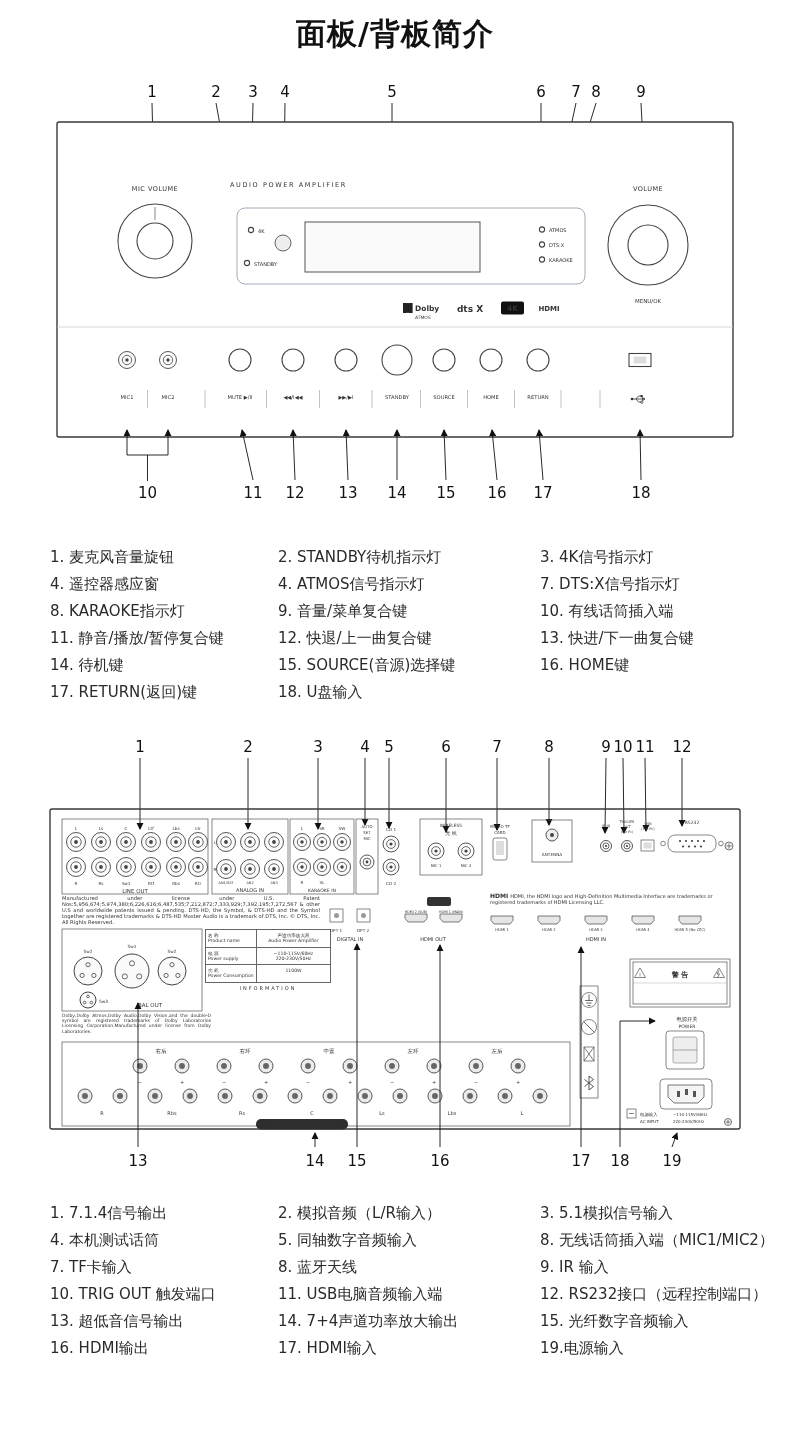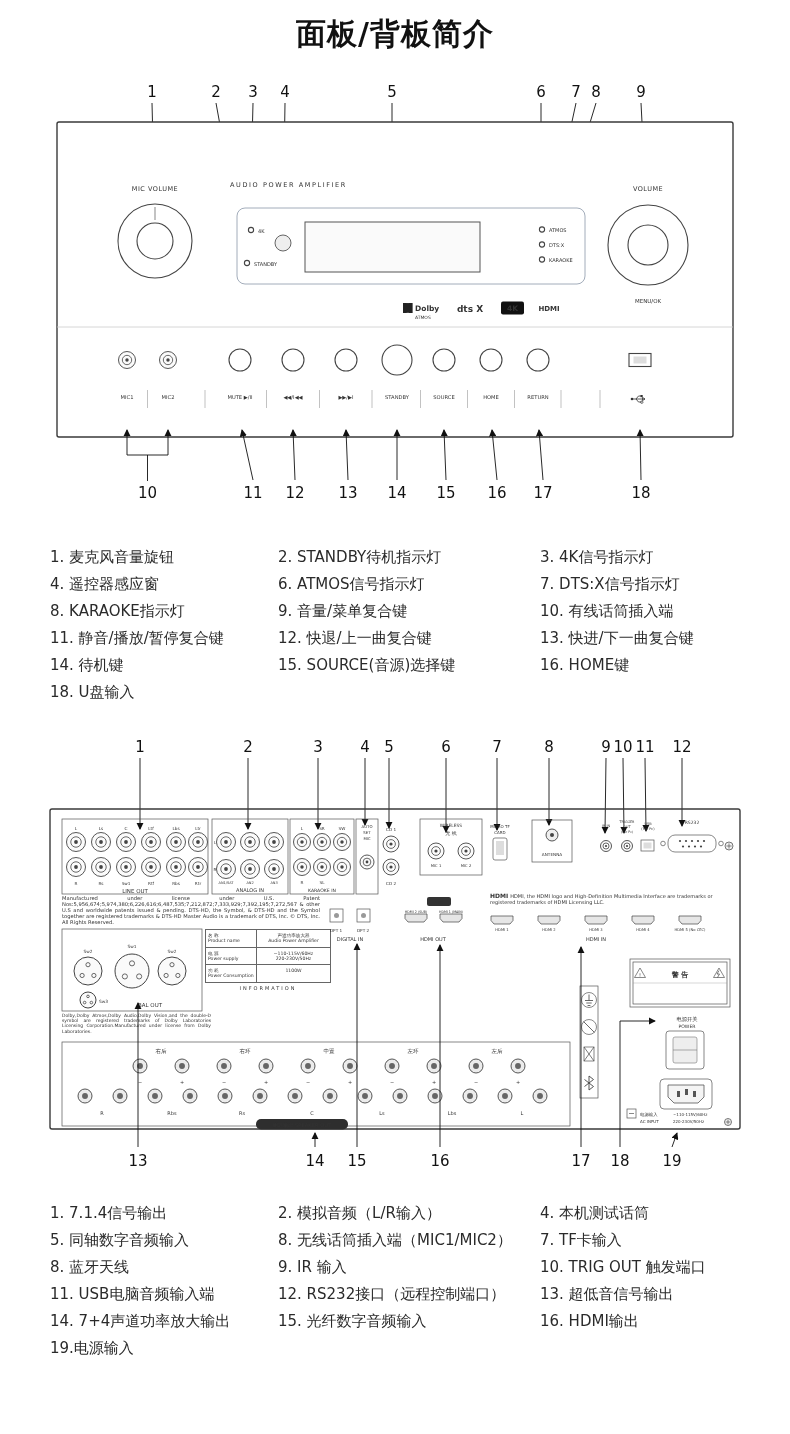--- a/index.html
+++ b/index.html
@@ -189,31 +189,32 @@
       <path d="M641,403 L640,353" marker-end="url(#ahf)"></path>
       <text x="641" y="421">18</text>
     </g>
   </svg>
 
   <div class="legend front">
     <span>1. 麦克风音量旋钮</span>
     <span>2. STANDBY待机指示灯</span>
     <span>3. 4K信号指示灯</span>
     <span>4. 遥控器感应窗</span>
-    <span>6. ATMOS信号指示灯</span>
+    <span>4. ATMOS信号指示灯</span>
     <span>7. DTS:X信号指示灯</span>
     <span>8. KARAOKE指示灯</span>
     <span>9. 音量/菜单复合键</span>
     <span>10. 有线话筒插入端</span>
     <span>11. 静音/播放/暂停复合键</span>
     <span>12. 快退/上一曲复合键</span>
     <span>13. 快进/下一曲复合键</span>
     <span>14. 待机键</span>
     <span>15. SOURCE(音源)选择键</span>
     <span>16. HOME键</span>
+    <span>17. RETURN(返回)键</span>
     <span>18. U盘输入</span>
   </div>
 
   <div class="backwrap">
 
     <div class="ov patent">Manufactured under license under U.S. Patent Nos:5,956,674;5,974,380;6,226,616;6,487,535;7,212,872;7,333,929;7,392,195;7,272,567 &amp; other U.S and worldwide patents issued &amp; pending. DTS-HD, the Symbol, &amp; DTS-HD and the Symbol together are registered trademarks &amp; DTS-HD Master Audio is a trademark of DTS, Inc. © DTS, Inc. All Rights Reserved.</div>
     <div class="ov hdmitm"><b>HDMI</b><span>HDMI, the HDMI logo and High-Definition Multimedia Interface are trademarks or registered trademarks of HDMI Licensing LLC.</span></div>
     <div class="ov dolbytxt">Dolby,Dolby Atmos,Dolby Audio,Dolby Vision,and the double-D symbol are registered trademarks of Dolby Laboratories Licensing Corporation.Manufactured under license from Dolby Laboratories.</div>
     <div class="ov infotbl">
       <div class="row">
@@ -708,29 +709,31 @@
         <text x="620" y="432">18</text>
         <path d="M672,413 L677,399" marker-end="url(#ahb)"></path>
         <text x="672" y="432">19</text>
       </g>
     </svg>
   </div>
 
   <div class="legend back">
     <span>1. 7.1.4信号输出</span>
     <span>2. 模拟音频（L/R输入）</span>
+    <span>3. 5.1模拟信号输入</span>
     <span>4. 本机测试话筒</span>
     <span>5. 同轴数字音频输入</span>
     <span>8. 无线话筒插入端（MIC1/MIC2）</span>
     <span>7. TF卡输入</span>
     <span>8. 蓝牙天线</span>
     <span>9. IR 输入</span>
     <span>10. TRIG OUT 触发端口</span>
     <span>11. USB电脑音频输入端</span>
     <span>12. RS232接口（远程控制端口）</span>
     <span>13. 超低音信号输出</span>
     <span>14. 7+4声道功率放大输出</span>
     <span>15. 光纤数字音频输入</span>
     <span>16. HDMI输出</span>
+    <span>17. HDMI输入</span>
     <span>19.电源输入</span>
   </div>
 
 </div>
 
 </body></html>

